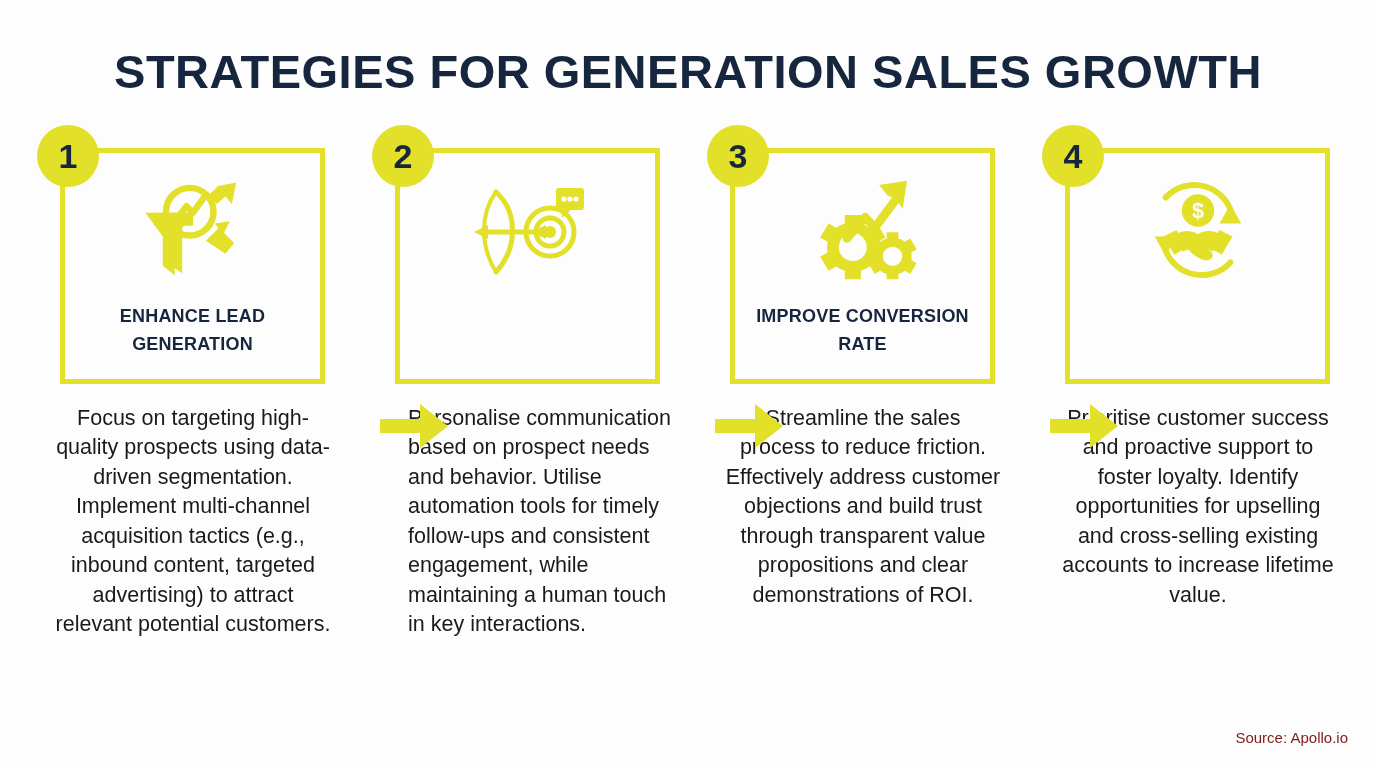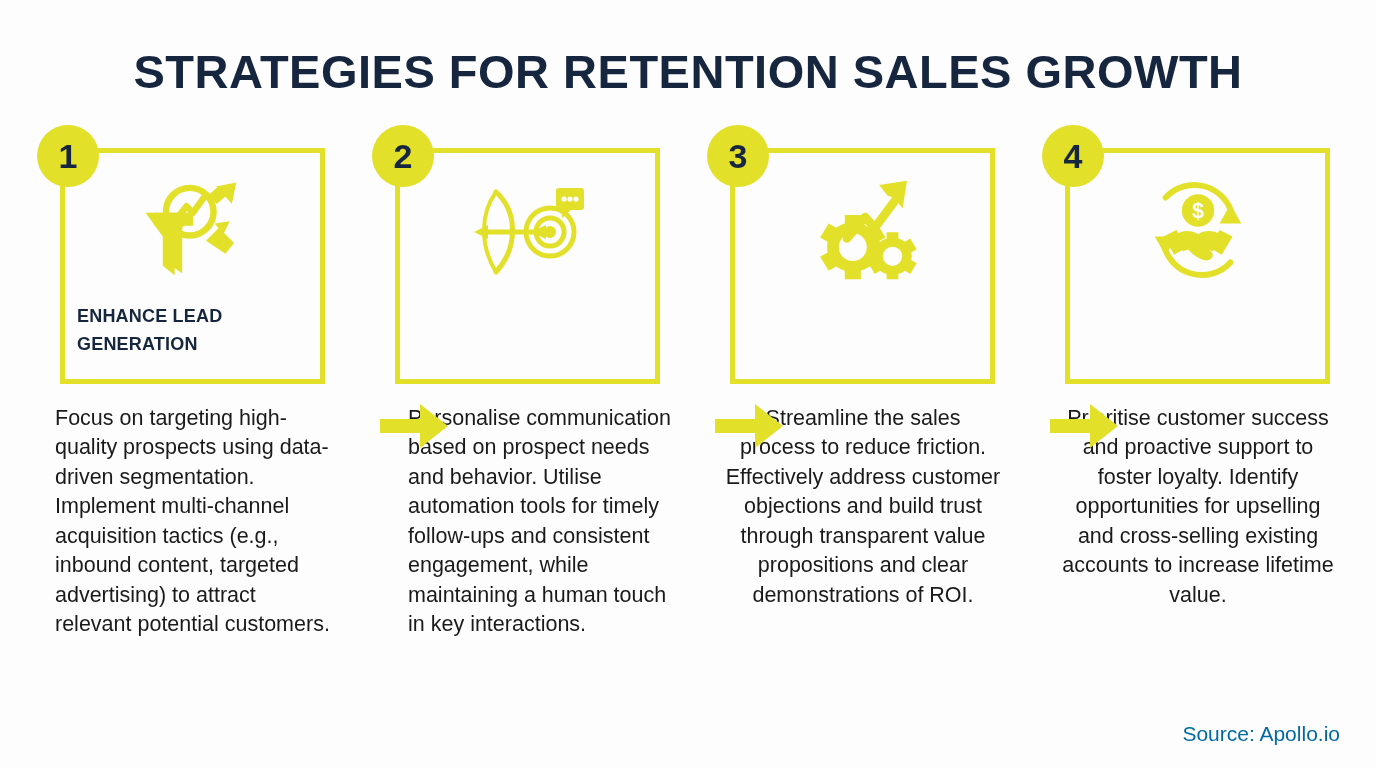--- a/index.html
+++ b/index.html
@@ -79,20 +79,21 @@
     align-items: center;
     justify-content: center;
   }
   .step-icon svg { display: block; }
 
   .step-label {
     position: absolute;
     top: 150px;
     left: 12px;
     width: calc(100% - 24px);
+    text-align: center;
     font-size: 18px;
     font-weight: 700;
     line-height: 1.55;
     letter-spacing: 0.2px;
     color: #17263F;
     text-transform: uppercase;
   }
 
   .connector {
     position: absolute;
@@ -112,37 +113,37 @@
     width: 1272px;
   }
   .desc-col {
     position: absolute;
     top: 0;
     width: 276px;
     font-size: 21.5px;
     line-height: 1.37;
     color: #1A1A1A;
   }
-  .desc-col.d0 { left: -5px;  text-align: left; }
+  .desc-col.d0 { left: -5px;  text-align: center; }
   .desc-col.d1 { left: 348px; text-align: left; }
   .desc-col.d2 { left: 665px; text-align: center; }
   .desc-col.d3 { left: 1000px; text-align: center; }
 
   .source-note {
     position: absolute;
-    right: 36px;
+    right: 28px;
     bottom: 22px;
-    font-size: 21px;
-    color: #0369a1;
+    font-size: 15px;
+    color: #7f1d1d;
   }
 </style>
 </head>
 <body>
 
-<div class="page-title">STRATEGIES FOR RETENTION SALES GROWTH</div>
+<div class="page-title">STRATEGIES FOR GENERATION SALES GROWTH</div>
 
 <div class="steps-row">
 
   <div class="step-card c0">
     <div class="step-icon">
       <svg width="108" height="108" viewBox="0 0 100 100">
         <g fill="#E3E029">
           <path d="M8 34 L44 34 L44 46 L34 46 L34 90 L22 82 L22 46 L8 46 Z" transform="translate(6,0)"></path>
           <path d="M6 34 L52 34 L33 56 L33 92 L22 83 L22 56 Z"></path>
           <path d="M62 60 L74 48 L88 62 L80 72 Z"></path>
@@ -188,20 +189,21 @@
         <g fill="#E3E029">
           <path d="M38 96 L38 88 A26 26 0 0 1 30 84 L23 88 L15 75 L22 71 A26 26 0 0 1 22 61 L15 57 L23 44 L30 48 A26 26 0 0 1 38 44 L38 36 L53 36 L53 44 A26 26 0 0 1 61 48 L68 44 L76 57 L69 61 A26 26 0 0 1 69 71 L76 75 L68 88 L61 84 A26 26 0 0 1 53 88 L53 96 Z"></path>
           <circle cx="45.5" cy="66" r="13" fill="#FDFDFD"></circle>
           <path d="M77 96 L77 91 A18 18 0 0 1 71 88 L66 91 L60 81 L65 78 A18 18 0 0 1 65 71 L60 68 L66 58 L71 61 A18 18 0 0 1 77 58 L77 52 L88 52 L88 58 A18 18 0 0 1 94 61 L99 58 L105 68 L100 71 A18 18 0 0 1 100 78 L105 81 L99 91 L94 88 A18 18 0 0 1 88 91 L88 96 Z"></path>
           <circle cx="82.5" cy="74.5" r="9" fill="#FDFDFD"></circle>
           <path d="M40 58 L57 38 L66 48 L86 21" fill="none" stroke="#E3E029" stroke-width="8" stroke-linejoin="round" stroke-linecap="round"></path>
           <path d="M70 8 L96 4 L92 30 L84 20 L78 18 Z"></path>
         </g>
       </svg>
     </div>
+    <div class="step-label">IMPROVE CONVERSION RATE</div>
     <div class="step-badge">3</div>
   </div>
 
   <div class="step-card c3">
     <div class="step-icon">
       <svg width="110" height="108" viewBox="0 0 100 100">
         <g fill="none" stroke="#E3E029" stroke-width="5.5" stroke-linecap="round">
           <path d="M82 38 A36 36 0 0 0 20 20"></path>
           <path d="M18 62 A36 36 0 0 0 80 80"></path>
         </g>

